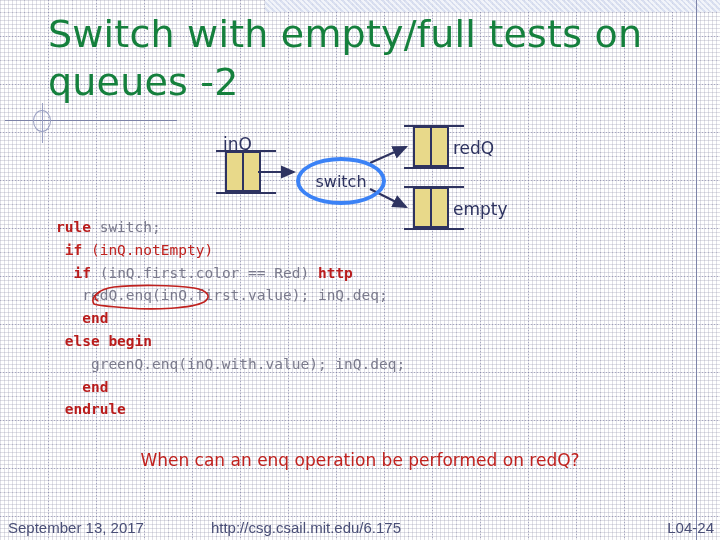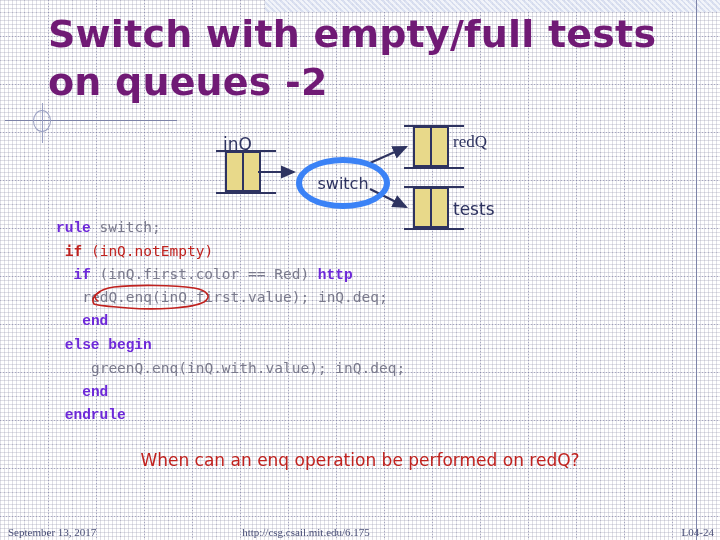--- a/index.html
+++ b/index.html
@@ -37,64 +37,64 @@
 
   #guide-v{position:absolute;left:696px;top:0;width:1px;height:540px;background:#7d83a8;}
   #guide-h{position:absolute;left:5px;top:120px;width:172px;height:1px;background:#7d83a8;}
   #guide-v2{position:absolute;left:42px;top:103px;width:1px;height:40px;background:#9aa0c2;}
   #guide-arc{position:absolute;left:33px;top:110px;width:16px;height:20px;
     border:1px solid #9aa0c2;border-radius:50%;background:transparent;}
 
   
   #title{
     position:absolute;left:48px;top:10px;width:640px;
-    color:#701a75;
+    color:#15803d;
     font-family:"DejaVu Sans", sans-serif;
-    font-size:38px;line-height:48px;font-weight:700;
+    font-size:38px;line-height:48px;font-weight:400;
     letter-spacing:.2px;
   }
 
   
   .qbox{position:absolute;}
   .qbox .rail{position:absolute;left:0;height:2px;background:#2e3360;}
   .qbox .cells{position:absolute;display:flex;}
   .qbox .cell{background:#e8d98a;border:2px solid #2e3360;box-sizing:border-box;}
   .qlabel{position:absolute;color:#2e3360;font-size:17px;font-family:"DejaVu Sans",sans-serif;}
 
   #switch-ellipse{
     position:absolute;left:296px;top:157px;width:82px;height:40px;
-    border:6px solid #3b82f6;border-radius:50%;
+    border:4px solid #3b82f6;border-radius:50%;
     display:flex;align-items:center;justify-content:center;
     color:#2e3360;font-size:16px;background:transparent;
   }
 
   
   #code{
     position:absolute;left:56px;top:216px;width:520px;
     font-family:"DejaVu Sans Mono","Liberation Mono",monospace;
     font-size:14.5px;line-height:22.8px;white-space:pre;
     color:#6e6e82;
   }
-  .kw{color:#6d28d9;font-weight:bold;font-family:Liberation Mono, monospace;}
+  .kw{color:#b91c1c;font-weight:bold;}
   .red{color:#c0221f;margin-top:20px;}
   .redb{color:#c0221f;font-weight:bold;}
   .plain{color:#7a7a8c;}
 
   
   #annot-circle{position:absolute;left:88px;top:284px;width:126px;height:26px;pointer-events:none;}
 
   
   #question{
     position:absolute;left:0;top:450px;width:720px;text-align:center;
     color:#c0221f;font-size:17px;font-family:"DejaVu Sans",sans-serif;
   }
 
   
-  .footer{position:absolute;top:519px;color:#4a4f77;font-size:11px;
-    font-family:Liberation Serif, serif;margin-top:7px;}
+  .footer{position:absolute;top:519px;color:#4a4f77;font-size:15px;
+    font-family:Liberation Sans, sans-serif;}
   #footer-date{left:8px;}
   #footer-url{left:0;width:612px;text-align:center;}
   #footer-page{right:6px;text-align:right;}
 </style>
 </head>
 <body>
 
 <div id="slide"></div>
 
 <div class="gridlayer">
@@ -186,31 +186,31 @@
 </div>
 
 <div class="qbox" id="q-red" style="left:404px;top:125px;width:60px;height:44px;">
   <div class="rail" style="top:0;width:60px;"></div>
   <div class="rail" style="top:42px;width:60px;"></div>
   <div class="cells" style="left:9px;top:1px;">
     <div class="cell" style="width:19px;height:41px;"></div>
     <div class="cell" style="width:19px;height:41px;margin-left:-2px;"></div>
   </div>
 </div>
-<div class="qlabel" style="left:453px;top:132px;font-family:Liberation Serif, serif;">redQ</div>
+<div class="qlabel" style="left:453px;top:138px;">redQ</div>
 
 <div class="qbox" id="q-green" style="left:404px;top:186px;width:60px;height:44px;">
   <div class="rail" style="top:0;width:60px;"></div>
   <div class="rail" style="top:42px;width:60px;"></div>
   <div class="cells" style="left:9px;top:1px;">
     <div class="cell" style="width:19px;height:41px;"></div>
     <div class="cell" style="width:19px;height:41px;margin-left:-2px;"></div>
   </div>
 </div>
-<div class="qlabel" style="left:453px;top:199px;">tests</div>
+<div class="qlabel" style="left:453px;top:199px;">empty</div>
 
 <div id="code"><span class="kw">rule</span><span class="plain"> switch;</span>
  <span class="redb">if</span><span class="red"> (inQ.notEmpty)</span>
   <span class="kw">if</span><span class="plain"> (inQ.first.color == Red) </span><span class="kw">http</span>
    <span class="plain">redQ.enq(inQ.first.value); inQ.deq;</span>
    <span class="kw">end</span>
  <span class="kw">else begin</span>
     <span class="plain">greenQ.enq(inQ.with.value); inQ.deq;</span>
    <span class="kw">end</span>
  <span class="kw">endrule</span></div>

